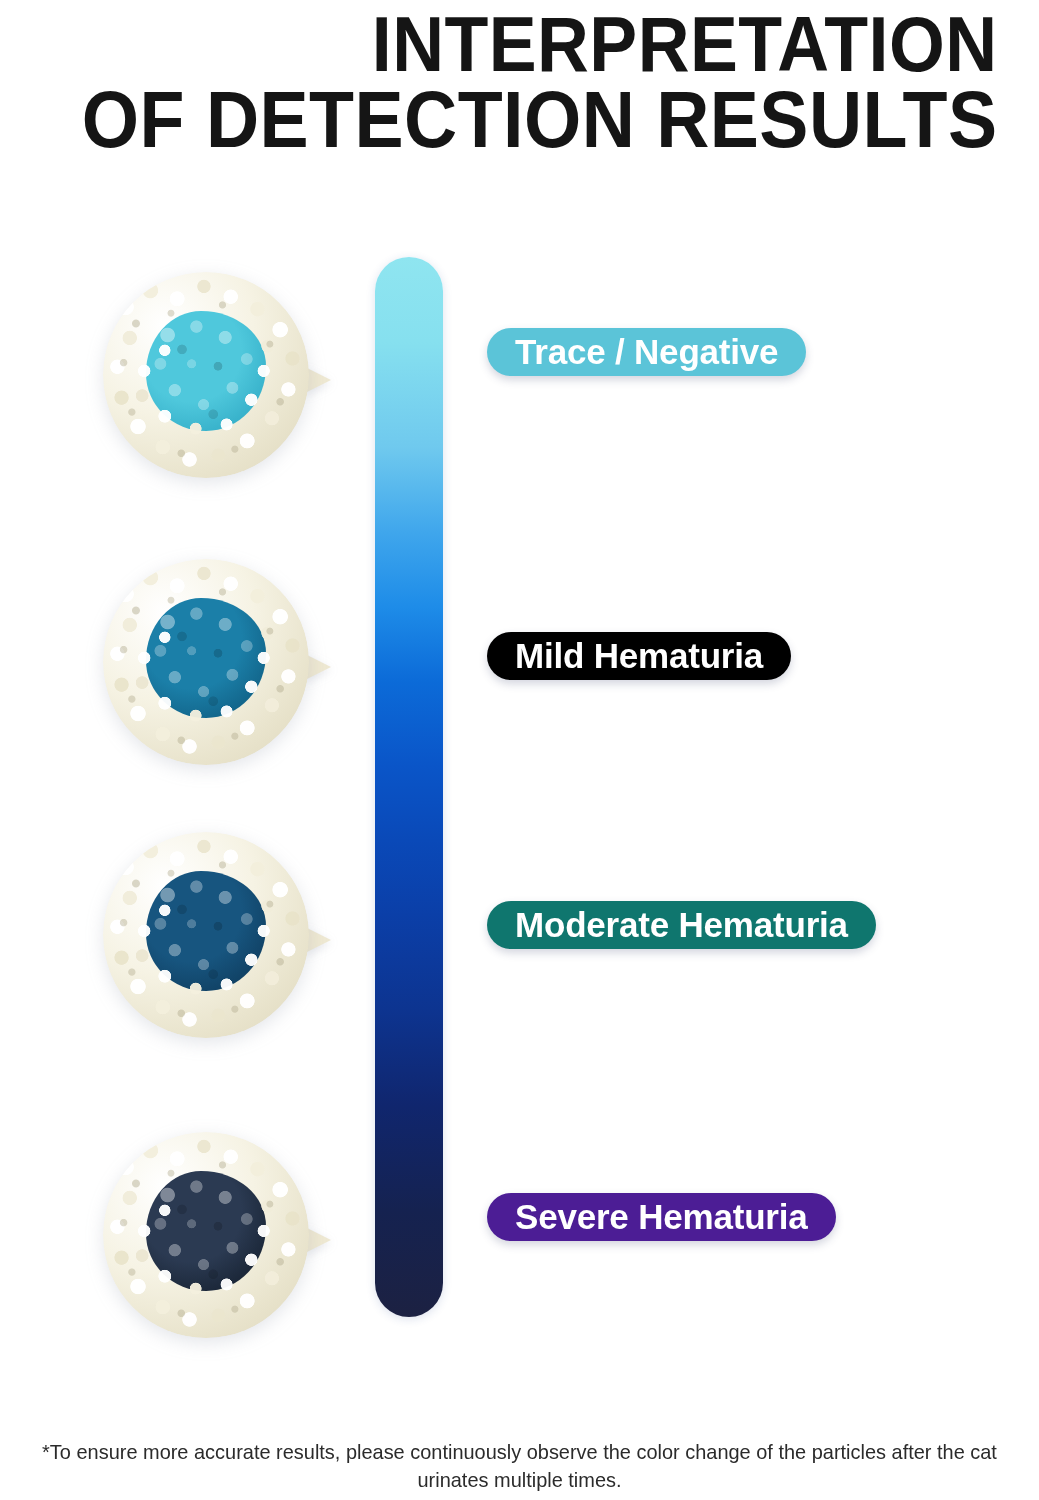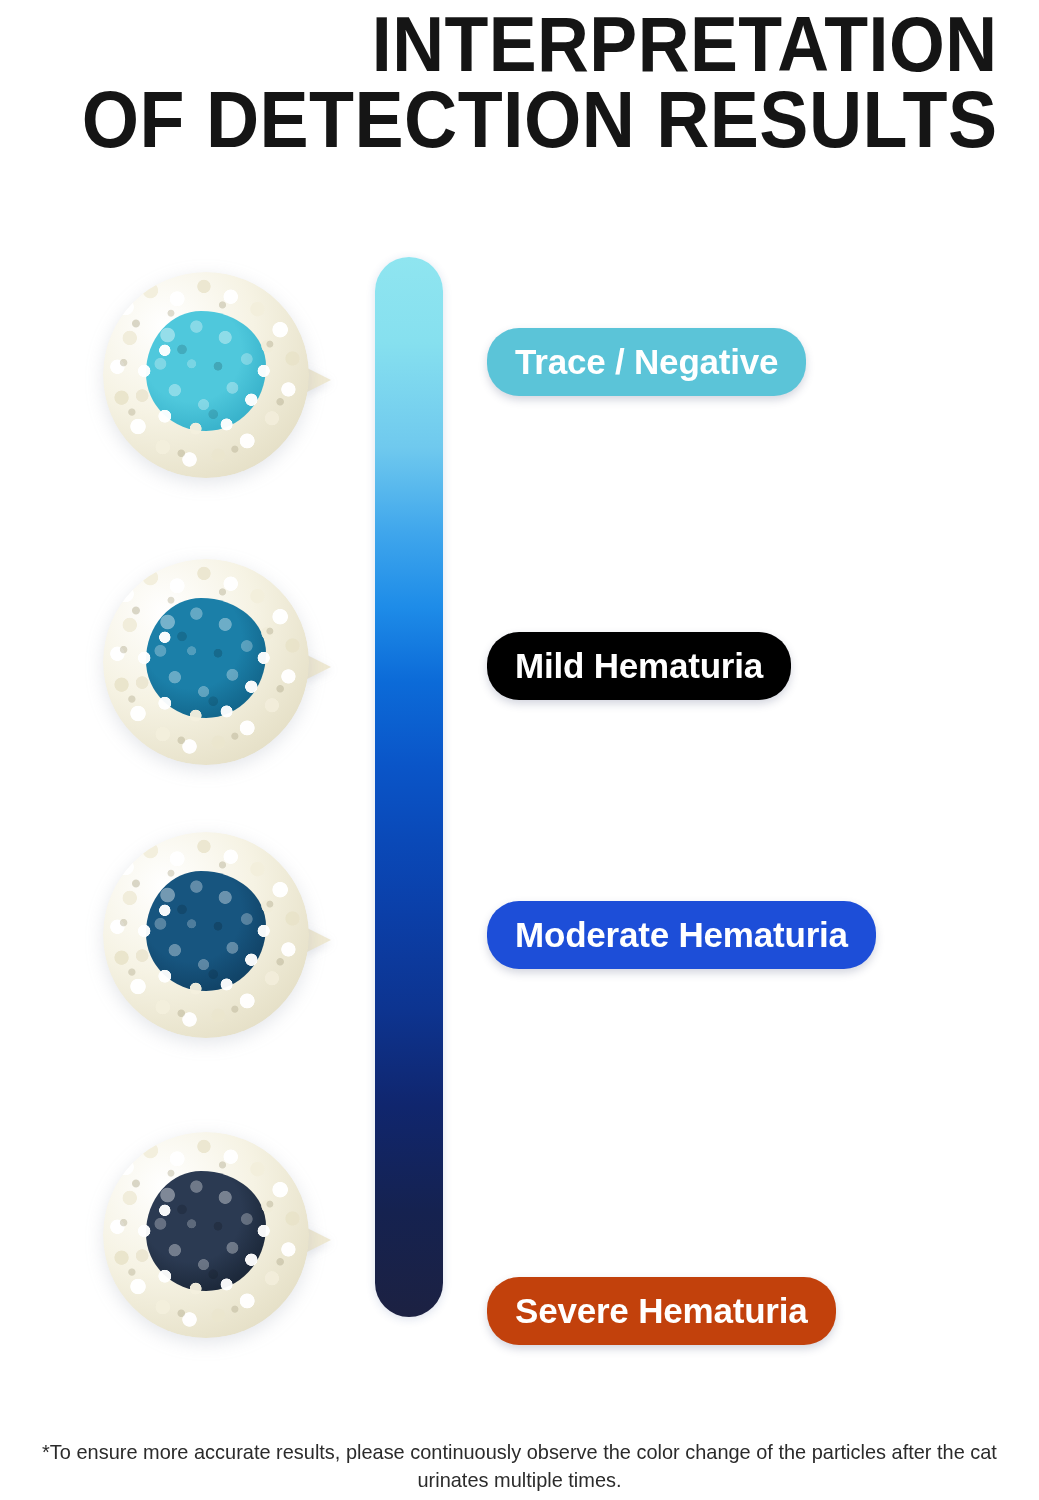--- a/index.html
+++ b/index.html
@@ -173,21 +173,21 @@
     height: 0;
     border-top: 13px solid transparent;
     border-bottom: 13px solid transparent;
     border-left: 26px solid #eee8d2;
     filter: drop-shadow(0 3px 5px rgba(120,130,150,0.18));
   }
 
   
   .pill {
     position: absolute;
-    height: 68px;
+    height: 48px;
     border-radius: 32px;
     display: flex;
     align-items: center;
     justify-content: center;
     padding: 0 28px;
     box-sizing: border-box;
     box-shadow: 0 4px 9px rgba(60,70,110,0.22);
   }
   .pill-label {
     color: #ffffff;
@@ -271,21 +271,21 @@
     </div>
   </div>
 
 <div id="pills-layer">
     <div class="pill" style="left: 487px; top: 328px; background: rgb(91, 196, 216);">
       <span class="pill-label">Trace / Negative</span>
     </div>
     <div class="pill" style="left: 487px; top: 632px; background: #000000;">
       <span class="pill-label">Mild Hematuria</span>
     </div>
-    <div class="pill" style="left: 487px; top: 901px; background: #1d4ed8;">
+    <div class="pill" style="left: 487px; top: 901px; background: #0f766e;">
       <span class="pill-label">Moderate Hematuria</span>
     </div>
-    <div class="pill" style="left: 487px; top: 1277px; background: #c2410c;">
+    <div class="pill" style="left: 487px; top: 1193px; background: #4c1d95;">
       <span class="pill-label">Severe Hematuria</span>
     </div>
   </div>
 
 <div id="footnote">*To ensure more accurate results, please continuously observe the color change of the particles after the cat urinates multiple times.</div>
 
 </body></html>

